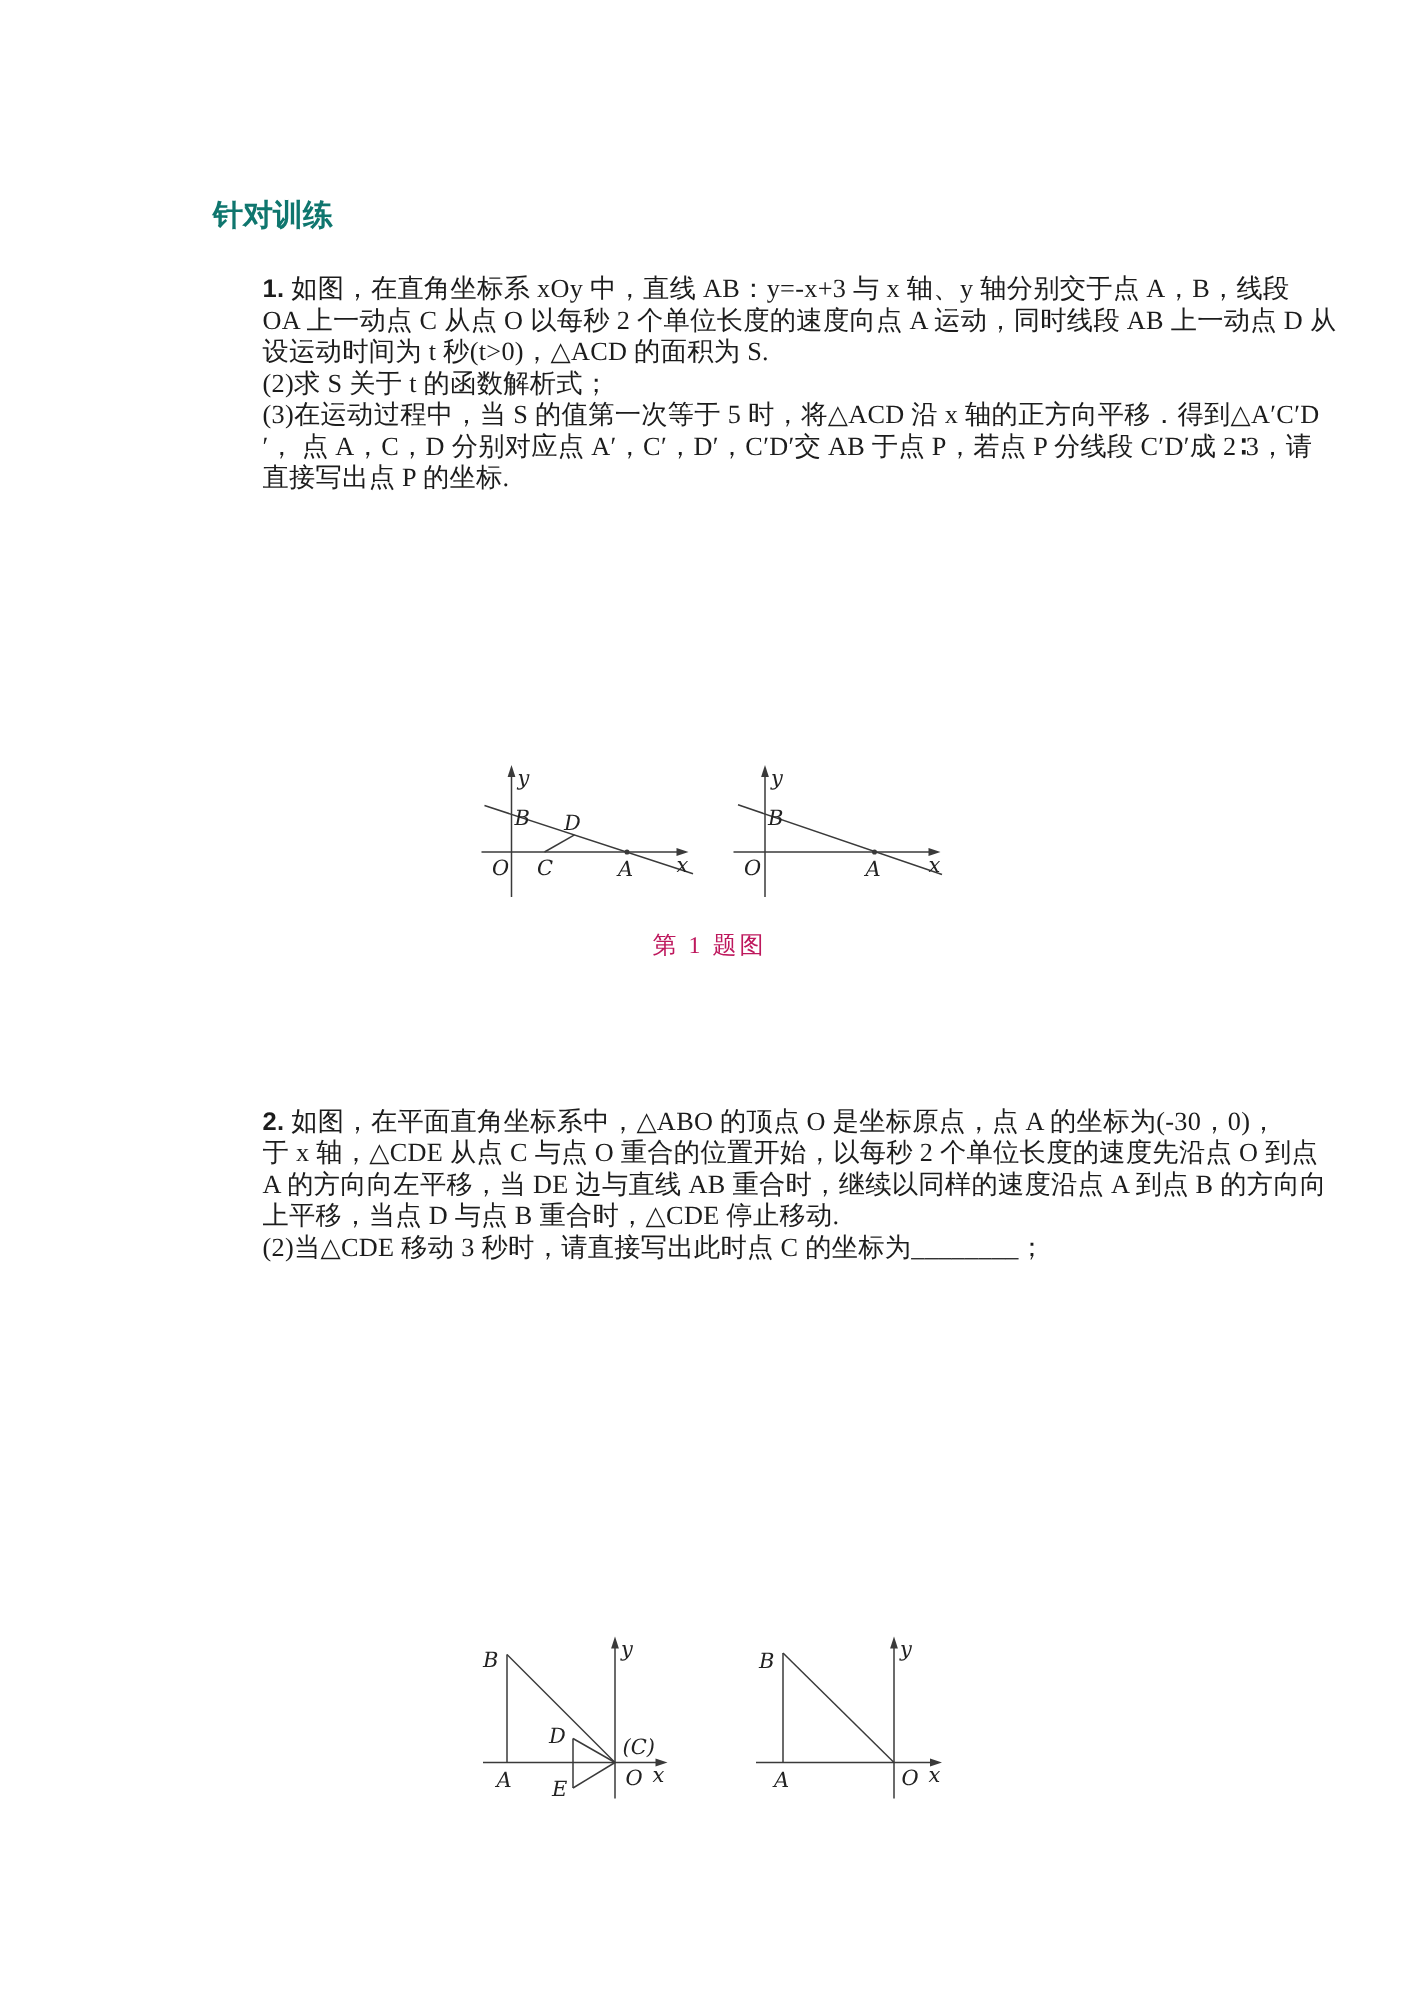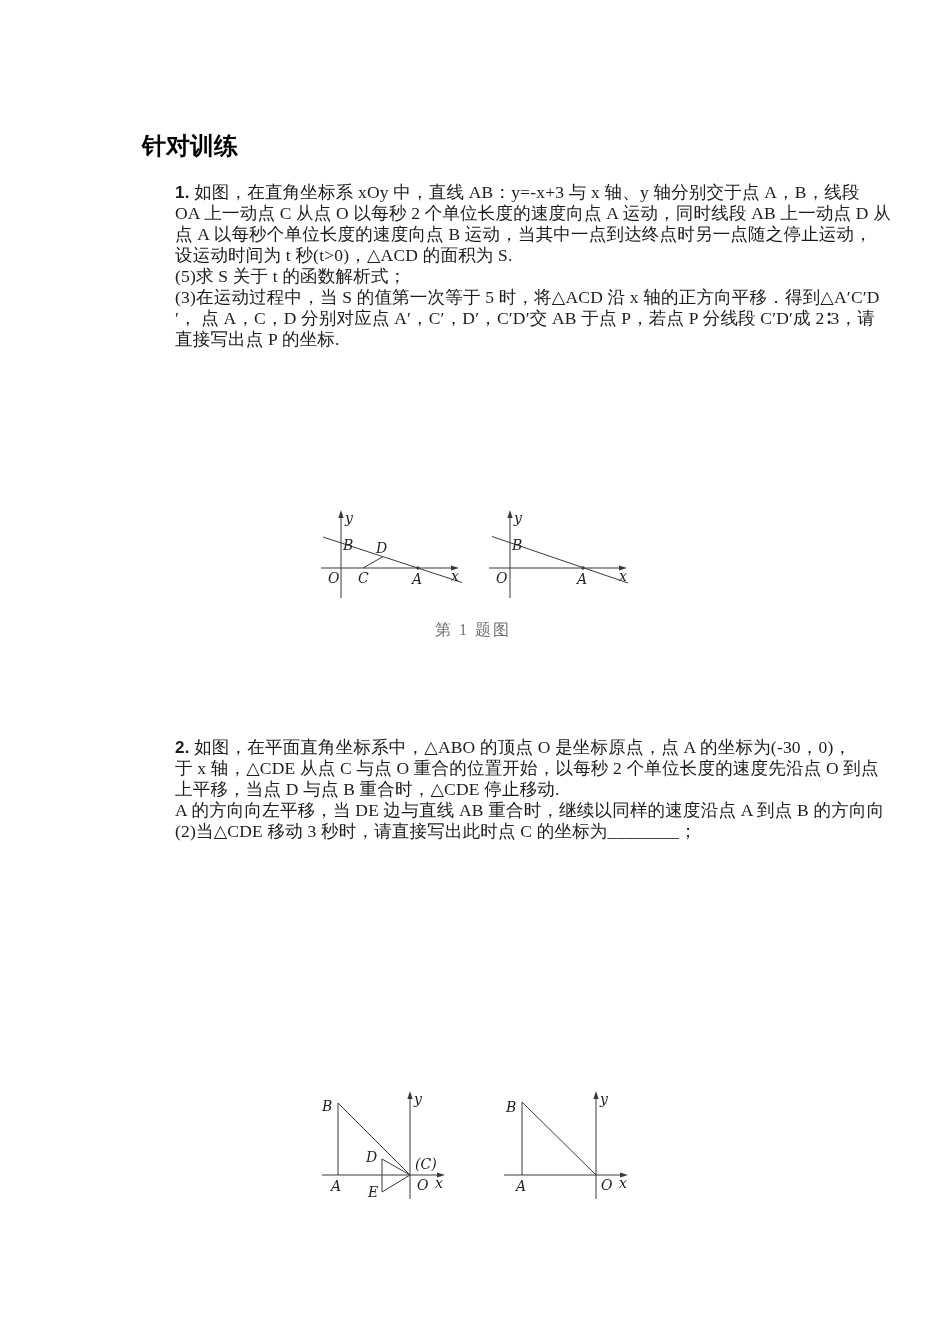--- a/index.html
+++ b/index.html
@@ -4,57 +4,56 @@
 <style>
   html,body { margin:0; padding:0; }
   body {
     width:950px; height:1344px; background:#ffffff; position:relative;
     font-family:"Liberation Serif","DejaVu Serif",serif; color:#1c1c1c;
     overflow:hidden;
   }
   .page-title {
     position:absolute; left:142px; top:130px;
     font-family:"Liberation Sans","DejaVu Sans",sans-serif;
-    font-weight:bold; font-size:24px; color:#000000;
+    font-weight:bold; font-size:20px; color:#0f766e;
   }
   .text-block {
     position:absolute; left:143px; width:690px;
     font-size:17.5px; line-height:21px; letter-spacing:0.2px;
     white-space:nowrap;
     margin-left:32px;
   }
   #p1-block { top:182px; }
   #p2-block { top:737px; }
   .pnum { font-weight:bold; font-family:"Liberation Sans","DejaVu Sans",sans-serif; font-size:17px; }
   .fig-caption {
     position:absolute; top:620px; left:295px; width:356px;
-    text-align:center; font-size:16px; color:#737373; letter-spacing:2px;
+    text-align:center; font-size:16px; color:#be185d; letter-spacing:2px;
   }
   svg.fig { position:absolute; }
   #fig1 { left:315px; top:505px; }
   #fig2 { left:315px; top:1085px; }
   svg line { stroke:#3a3a3a; stroke-width:1; }
   svg polygon { fill:#3a3a3a; stroke:none; }
   svg circle { fill:#3a3a3a; stroke:none; }
   svg text {
     font-family:"DejaVu Serif","Liberation Serif",serif;
     font-style:italic; font-size:14px; fill:#222;
   }
 </style>
 </head>
 <body>
 
 <div class="page-title">针对训练</div>
 
 <div class="text-block" id="p1-block">
   <div><span class="pnum">1.</span> <span>如图，在直角坐标系 xOy 中，直线 AB：y=-x+3 与 x 轴、y 轴分别交于点 A，B，线段</span></div>
   <div>OA 上一动点 C 从点 O 以每秒 2 个单位长度的速度向点 A 运动，同时线段 AB 上一动点 D 从</div>
-  <div>点 A 以每秒个单位长度的速度向点 B 运动，当其中一点到达终点时另一点随之停止运动，</div>
   <div>设运动时间为 t 秒(t&gt;0)，△ACD 的面积为 S.</div>
-  <div>(5)求 S 关于 t 的函数解析式；</div>
+  <div>(2)求 S 关于 t 的函数解析式；</div>
   <div>(3)在运动过程中，当 S 的值第一次等于 5 时，将△ACD 沿 x 轴的正方向平移．得到△A′C′D</div>
   <div>′， 点 A，C，D 分别对应点 A′，C′，D′，C′D′交 AB 于点 P，若点 P 分线段 C′D′成 2∶3，请</div>
   <div>直接写出点 P 的坐标.</div>
 </div>
 
 <svg class="fig" id="fig1" width="330" height="100" viewBox="0 0 330 100">
   <g>
     <line x1="26" y1="11" x2="26" y2="93"></line>
     <polygon points="26,5 23.4,13 28.6,13"></polygon>
     <line x1="6" y1="63" x2="138" y2="63"></line>
@@ -83,22 +82,22 @@
     <text x="262" y="79">A</text>
     <text x="304" y="76">x</text>
   </g>
 </svg>
 
 <div class="fig-caption">第 1 题图</div>
 
 <div class="text-block" id="p2-block">
   <div><span class="pnum">2.</span> <span>如图，在平面直角坐标系中，△ABO 的顶点 O 是坐标原点，点 A 的坐标为(-30，0)，</span></div>
   <div>于 x 轴，△CDE 从点 C 与点 O 重合的位置开始，以每秒 2 个单位长度的速度先沿点 O 到点</div>
+  <div>A 的方向向左平移，当 DE 边与直线 AB 重合时，继续以同样的速度沿点 A 到点 B 的方向向</div>
   <div>上平移，当点 D 与点 B 重合时，△CDE 停止移动.</div>
-  <div>A 的方向向左平移，当 DE 边与直线 AB 重合时，继续以同样的速度沿点 A 到点 B 的方向向</div>
   <div>(2)当△CDE 移动 3 秒时，请直接写出此时点 C 的坐标为________；</div>
 </div>
 
 <svg class="fig" id="fig2" width="330" height="125" viewBox="0 0 330 125">
   <g>
     <line x1="95" y1="12" x2="95" y2="114"></line>
     <polygon points="95,6 92.4,14 97.6,14"></polygon>
     <line x1="7" y1="90" x2="124" y2="90"></line>
     <polygon points="130,90 122,87.4 122,92.6"></polygon>
     <line x1="23" y1="18" x2="23" y2="90"></line>

